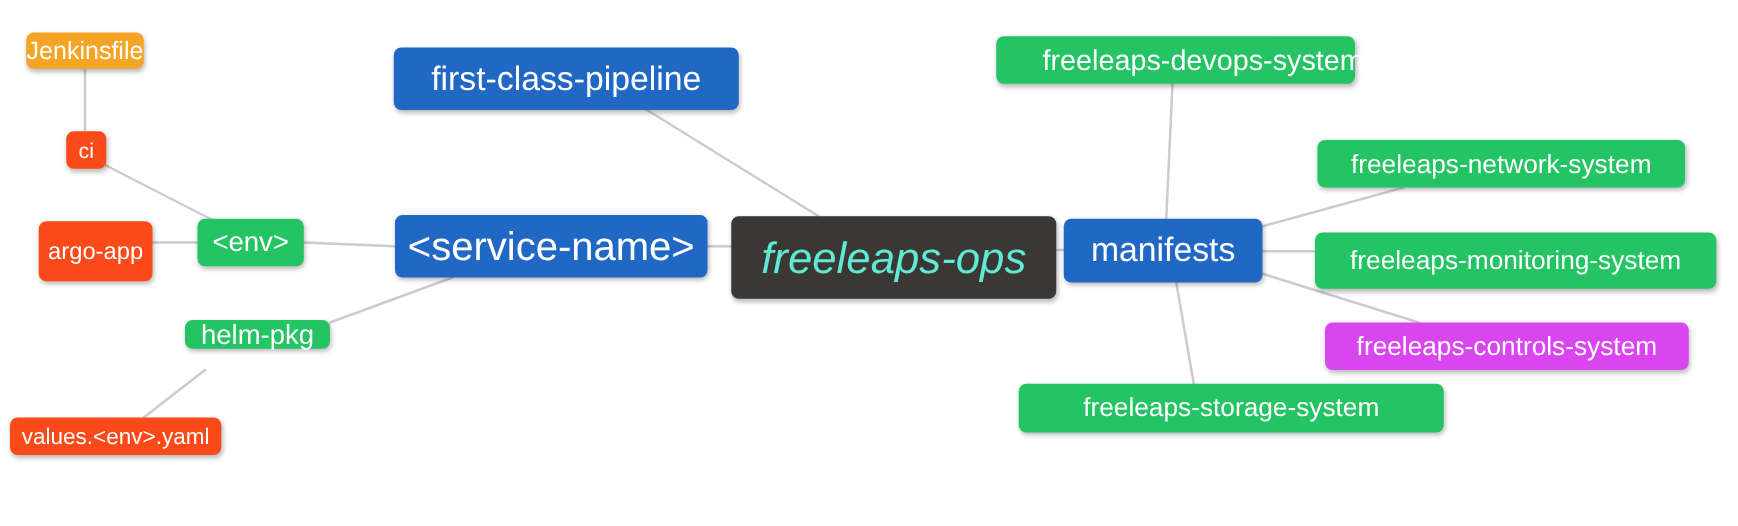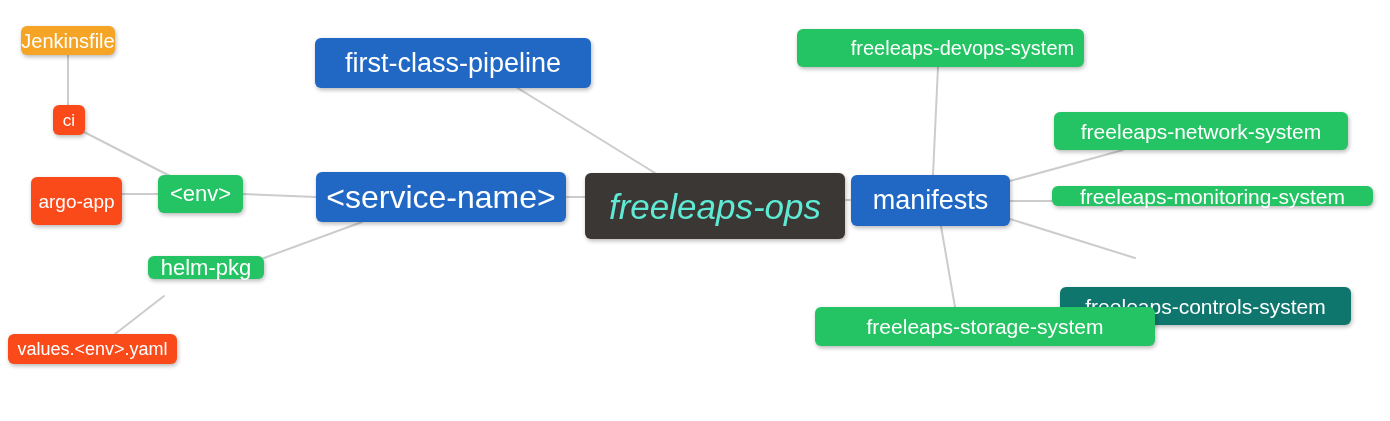--- a/index.html
+++ b/index.html
@@ -62,19 +62,19 @@
       <div class="node" style="left: 585px; top: 173px; width: 260px; height: 66px; font-size: 35px; background: rgb(59, 55, 52); color: #5eead4; font-style: italic;">freeleaps-ops</div>
       <div class="node" style="left: 315px; top: 38px; width: 276px; height: 50px; font-size: 27px; background: rgb(32, 104, 195); color: rgb(255, 255, 255);">first-class-pipeline</div>
       <div class="node" style="left: 316px; top: 172px; width: 250px; height: 50px; font-size: 32px; background: rgb(32, 104, 195); color: rgb(255, 255, 255);">&lt;service-name&gt;</div>
       <div class="node" style="left: 851px; top: 175px; width: 159px; height: 51px; font-size: 27px; background: rgb(32, 104, 195); color: rgb(255, 255, 255);">manifests</div>
       <div class="node" style="left: 158px; top: 175px; width: 85px; height: 38px; font-size: 22px; background: rgb(36, 195, 99); color: rgb(255, 255, 255);">&lt;env&gt;</div>
       <div class="node" style="left: 148px; top: 256px; width: 116px; height: 23px; font-size: 22px; background: rgb(36, 195, 99); color: rgb(255, 255, 255);">helm-pkg</div>
       <div class="node" style="left: 53px; top: 105px; width: 32px; height: 30px; font-size: 17px; background: rgb(251, 74, 26); color: rgb(255, 255, 255);">ci</div>
       <div class="node" style="left: 31px; top: 177px; width: 91px; height: 48px; font-size: 19px; background: rgb(251, 74, 26); color: rgb(255, 255, 255);">argo-app</div>
       <div class="node" style="left: 8px; top: 334px; width: 169px; height: 30px; font-size: 18px; background: rgb(251, 74, 26); color: rgb(255, 255, 255);">values.&lt;env&gt;.yaml</div>
       <div class="node" style="left: 21px; top: 26px; width: 94px; height: 29px; font-size: 20px; background: rgb(245, 164, 38); color: rgb(255, 255, 255);">Jenkinsfile</div>
-      <div class="node" style="left: 797px; top: 29px; width: 287px; height: 38px; font-size: 20px; background: rgb(36, 195, 99); color: rgb(255, 255, 255); padding-left: 44px;">freeleaps-devops-system</div>
+      <div class="node" style="left: 797px; top: 29px; width: 287px; height: 38px; font-size: 23px; background: rgb(36, 195, 99); color: rgb(255, 255, 255); padding-left: 44px;">freeleaps-devops-system</div>
       <div class="node" style="left: 1054px; top: 112px; width: 294px; height: 38px; font-size: 21px; background: rgb(36, 195, 99); color: rgb(255, 255, 255);">freeleaps-network-system</div>
-      <div class="node" style="left: 1052px; top: 186px; width: 321px; height: 20px; font-size: 21px; background: rgb(36, 195, 99); color: rgb(255, 255, 255);">freeleaps-monitoring-system</div>
-      <div class="node" style="left: 1060px; top: 258px; width: 291px; height: 38px; font-size: 21px; background: #0f766e; color: rgb(255, 255, 255); margin-top: 29px;">freeleaps-controls-system</div>
+      <div class="node" style="left: 1052px; top: 186px; width: 321px; height: 45px; font-size: 21px; background: rgb(36, 195, 99); color: rgb(255, 255, 255);">freeleaps-monitoring-system</div>
+      <div class="node" style="left: 1060px; top: 258px; width: 291px; height: 38px; font-size: 21px; background: #d946ef; color: rgb(255, 255, 255);">freeleaps-controls-system</div>
       <div class="node" style="left: 815px; top: 307px; width: 340px; height: 39px; font-size: 21px; background: rgb(36, 195, 99); color: rgb(255, 255, 255);">freeleaps-storage-system</div>
     </div>
 </div>
 
 </body></html>

